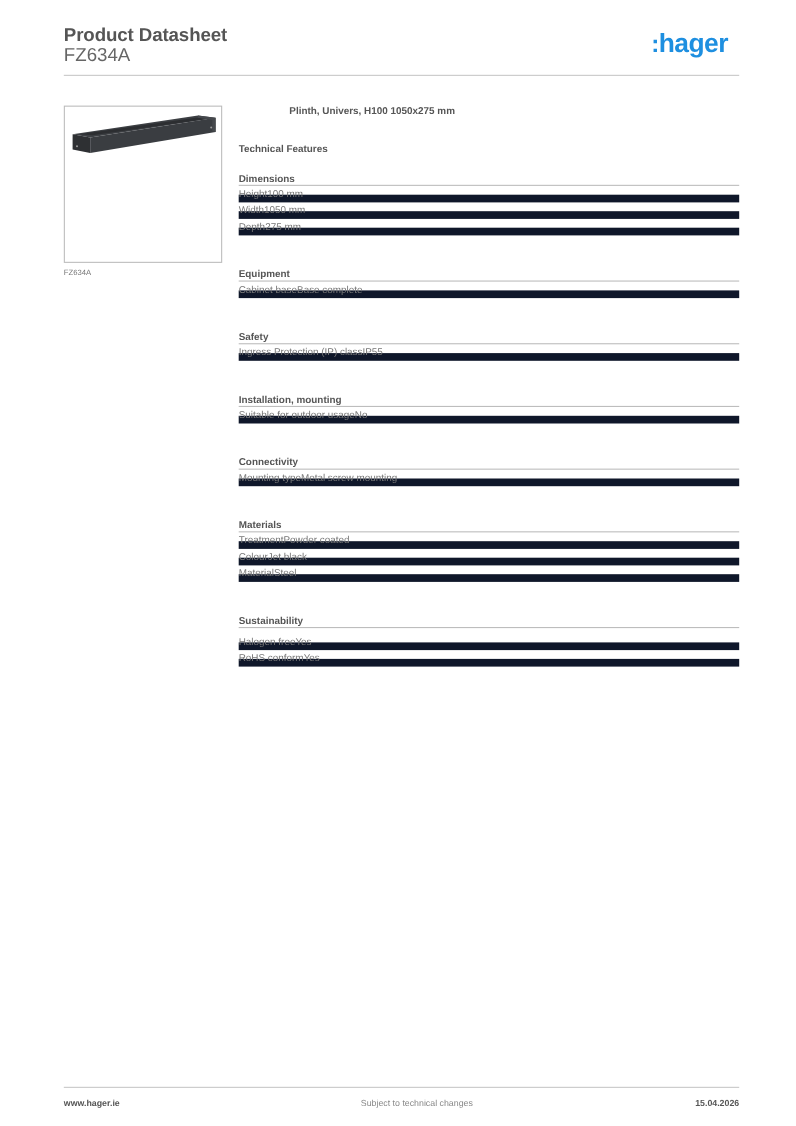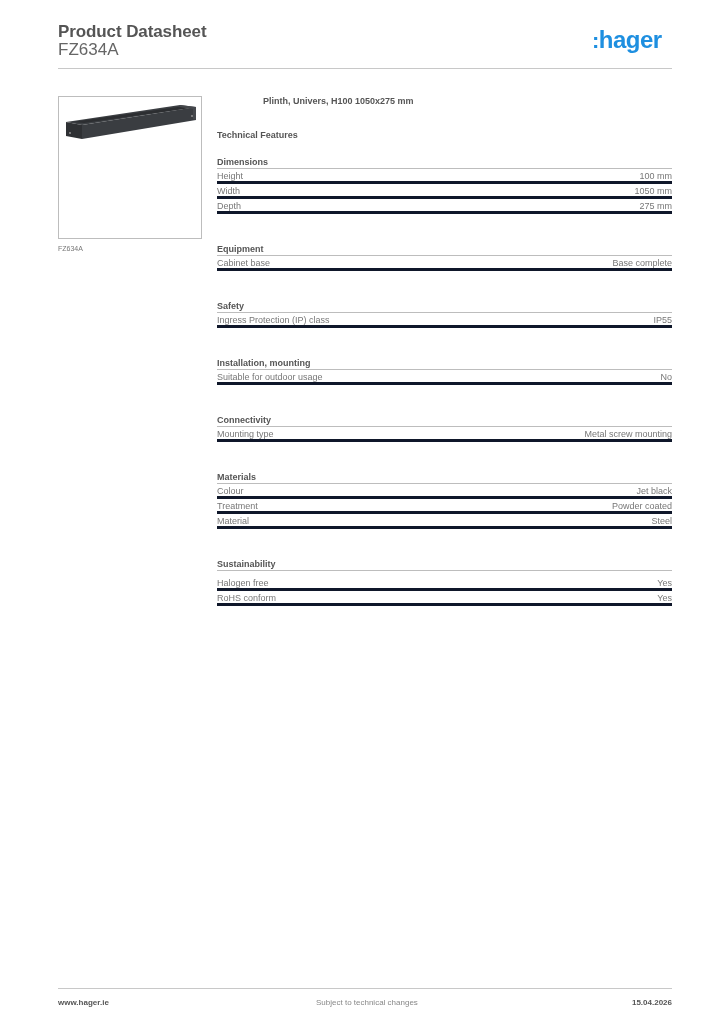--- a/index.html
+++ b/index.html
@@ -15,28 +15,28 @@
   .product-image { position: absolute; left: 58px; top: 96px; width: 144px; height: 143px; border: 1px solid #bdbdbd; background: #fff; }
   .product-image svg { position: absolute; left: 3px; top: 6px; }
   .image-caption { position: absolute; left: 58px; top: 245px; font-size: 7px; color: #777; }
 
   .main { position: absolute; left: 217px; top: 96px; width: 455px; }
   .product-name { font-size: 9px; font-weight: bold; color: #555; height: 12px; margin-left: 46px; }
   .tech-title { margin-top: 22px; font-size: 9px; font-weight: bold; color: #555; height: 12px; }
 
   .group { margin-top: 30px; }
   .group-title { font-size: 9px; font-weight: bold; color: #555; line-height: 11px; height: 12px; border-bottom: 1px solid #bdbdbd; padding-bottom: 1px; }
-  .row { display: flex; justify-content: space-between; font-size: 9px; color: #777; line-height: 13px; height: 15px; border-bottom: 3px solid #0f172a; padding-top: 1px; }
+  .row { display: flex; justify-content: flex-start; font-size: 9px; color: #777; line-height: 13px; height: 15px; border-bottom: 7px solid #0f172a; padding-top: 1px; }
   .row .val { text-align: right; }
   .group.dims { margin-top: 15px; }
   .group.sust .group-title { margin-bottom: 5px; }
 
   .footer-rule { position: absolute; left: 58px; top: 988px; width: 614px; height: 1px; background: #c8c8c8; }
   .footer-left { position: absolute; left: 58px; top: 998px; font-size: 8px; font-weight: bold; color: #555; }
-  .footer-center { position: absolute; left: 316px; top: 998px; font-size: 8px; color: #888; text-align: right; }
+  .footer-center { position: absolute; left: 328px; top: 998px; font-size: 8px; color: #888; text-align: right; }
   .footer-right { position: absolute; right: 52px; top: 998px; font-size: 8px; font-weight: bold; color: #555; }
 </style>
 </head>
 <body>
 
 <div>
   <div class="header-title">Product Datasheet</div>
   <div class="header-code">FZ634A</div>
   <div class="logo"><span class="colon">:</span><span>hager</span></div>
   <div class="header-rule"></div>
@@ -107,26 +107,26 @@
     <div class="group-title">Connectivity</div>
     <div class="row">
         <span>Mounting type</span>
         <span class="val">Metal screw mounting</span>
       </div>
   </div>
 
   <div class="group">
     <div class="group-title">Materials</div>
     <div class="row">
+        <span>Treatment</span>
+        <span class="val">Powder coated</span>
+      </div>
+    <div class="row">
         <span>Colour</span>
         <span class="val">Jet black</span>
-      </div>
-    <div class="row">
-        <span>Treatment</span>
-        <span class="val">Powder coated</span>
       </div>
     <div class="row">
         <span>Material</span>
         <span class="val">Steel</span>
       </div>
   </div>
 
   <div class="group sust">
     <div class="group-title">Sustainability</div>
     <div class="row">

